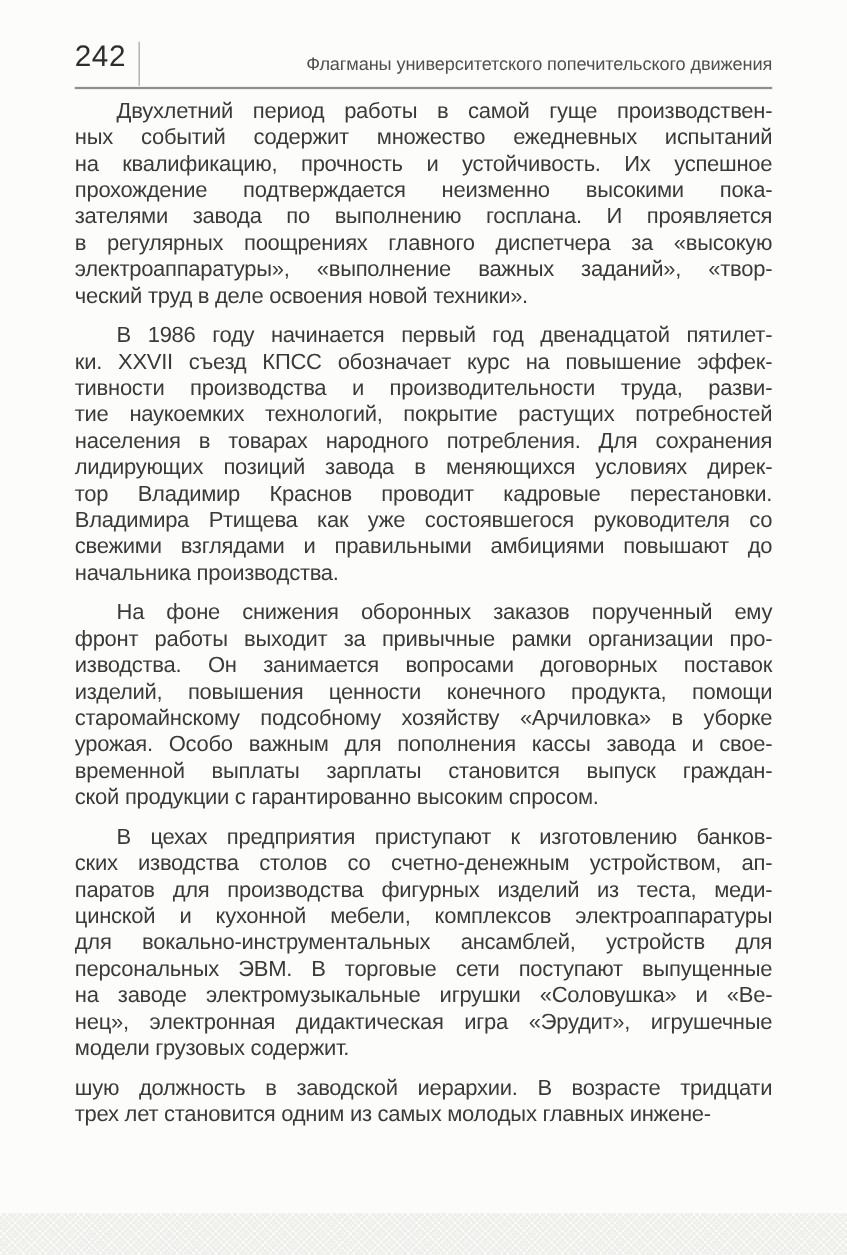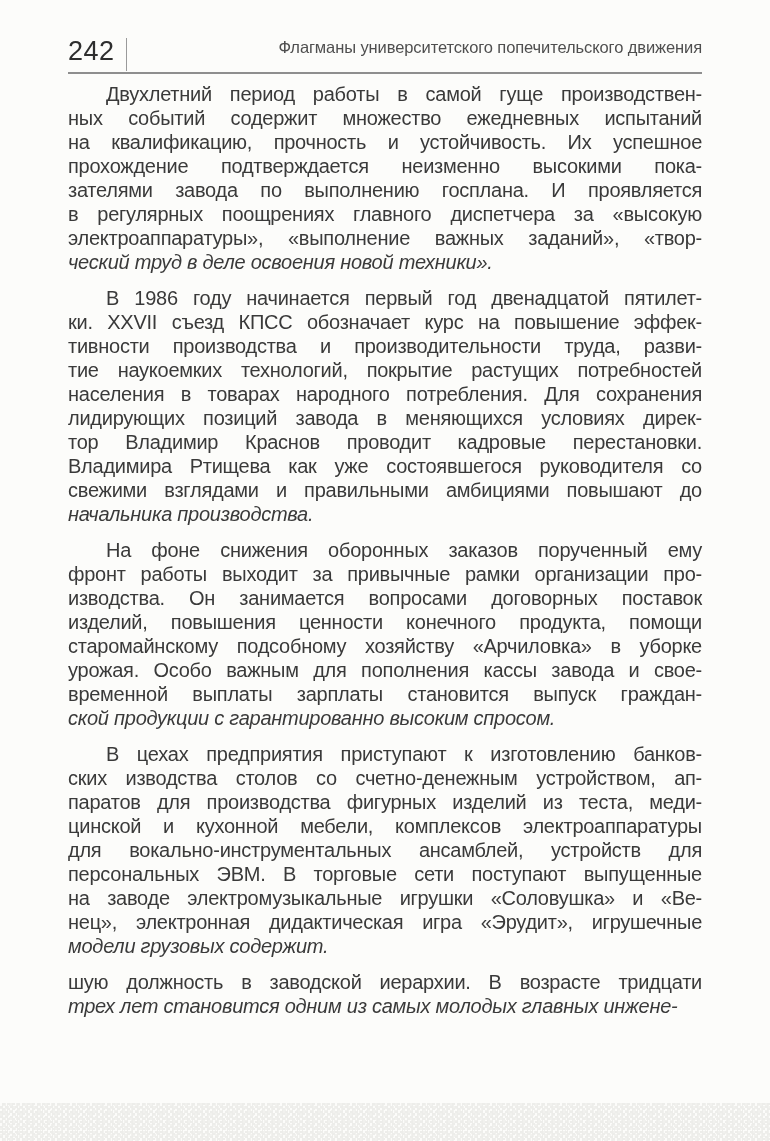--- a/index.html
+++ b/index.html
@@ -33,20 +33,21 @@
     margin-bottom: -6px;
   }
   .header-title {
     flex: 1;
     text-align: right;
     font-size: 16.5px;
     color: #4f4f4f;
     line-height: 1.15;
     padding-bottom: 3px;
     letter-spacing: -0.1px;
+    margin-top: 12px;
   }
   .rule {
     height: 2px;
     background: #8e8e8e;
     margin-top: 7px;
   }
   .body-text {
     margin-top: 8px;
   }
   .para {
@@ -57,21 +58,20 @@
     line-height: 24px;
     color: #3a3a3a;
     letter-spacing: -0.25px;
     text-align: justify;
     text-align-last: justify;
     white-space: normal;
   }
   .line.last {
     text-align: left;
     text-align-last: left;
-    font-style: italic;
   }
   .line.first {
     padding-left: 38px;
   }
   
   .noise-band {
     position: absolute;
     bottom: 0;
     left: 0;
     right: 0;

